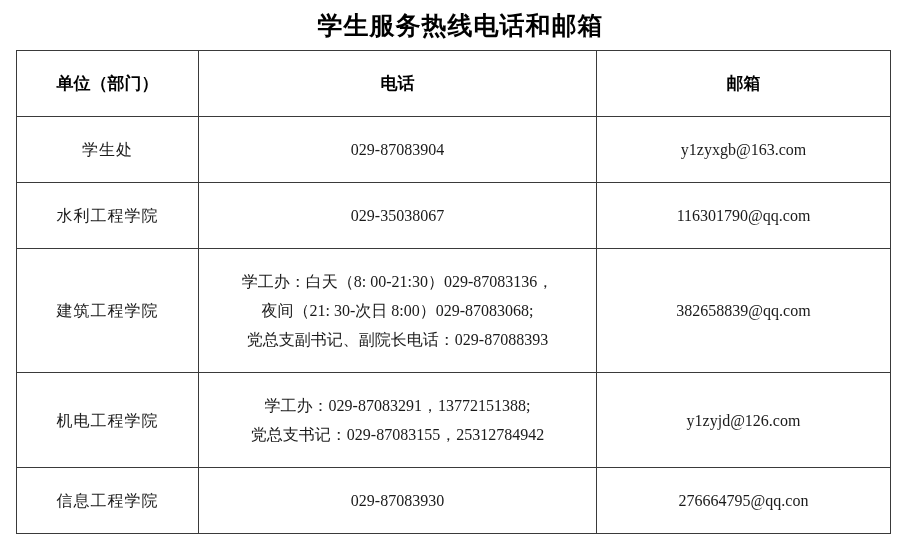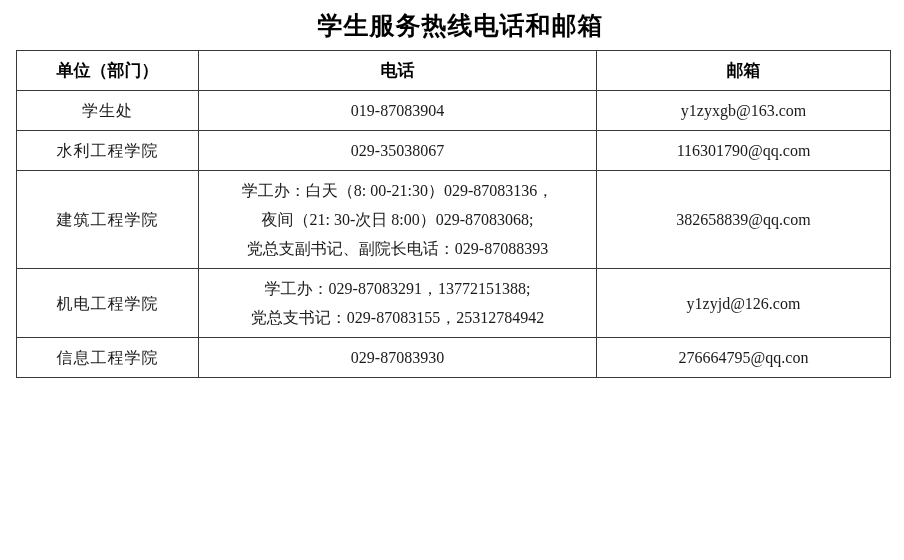--- a/index.html
+++ b/index.html
@@ -36,21 +36,21 @@
   .contact-table col.c-unit  { width: 182px; }
   .contact-table col.c-phone { width: 398px; }
   .contact-table col.c-email { width: 294px; }
   .contact-table th,
   .contact-table td {
     border: 1px solid #3a3a3a;
     text-align: center;
     vertical-align: middle;
     font-size: 16px;
     line-height: 29px;
-    padding: 5px 4px;
+    padding: 18px 4px;
     word-break: break-all;
   }
   .contact-table th {
     font-weight: bold;
     font-size: 17px;
     color: #000000;
   }
   .contact-table td .cell-line {
     white-space: nowrap;
   }
@@ -78,21 +78,21 @@
         <th>邮箱</th>
       </tr>
     </thead>
     <tbody>
 
     <tr>
           <td class="unit-cell">
             <div class="cell-line">学生处</div>
           </td>
           <td class="phone-cell">
-            <div class="cell-line">019-87083904</div>
+            <div class="cell-line">029-87083904</div>
           </td>
           <td class="email-cell">
             <div class="cell-line">y1zyxgb@163.com</div>
           </td>
         </tr>
         <tr>
           <td class="unit-cell">
             <div class="cell-line">水利工程学院</div>
           </td>
           <td class="phone-cell">

